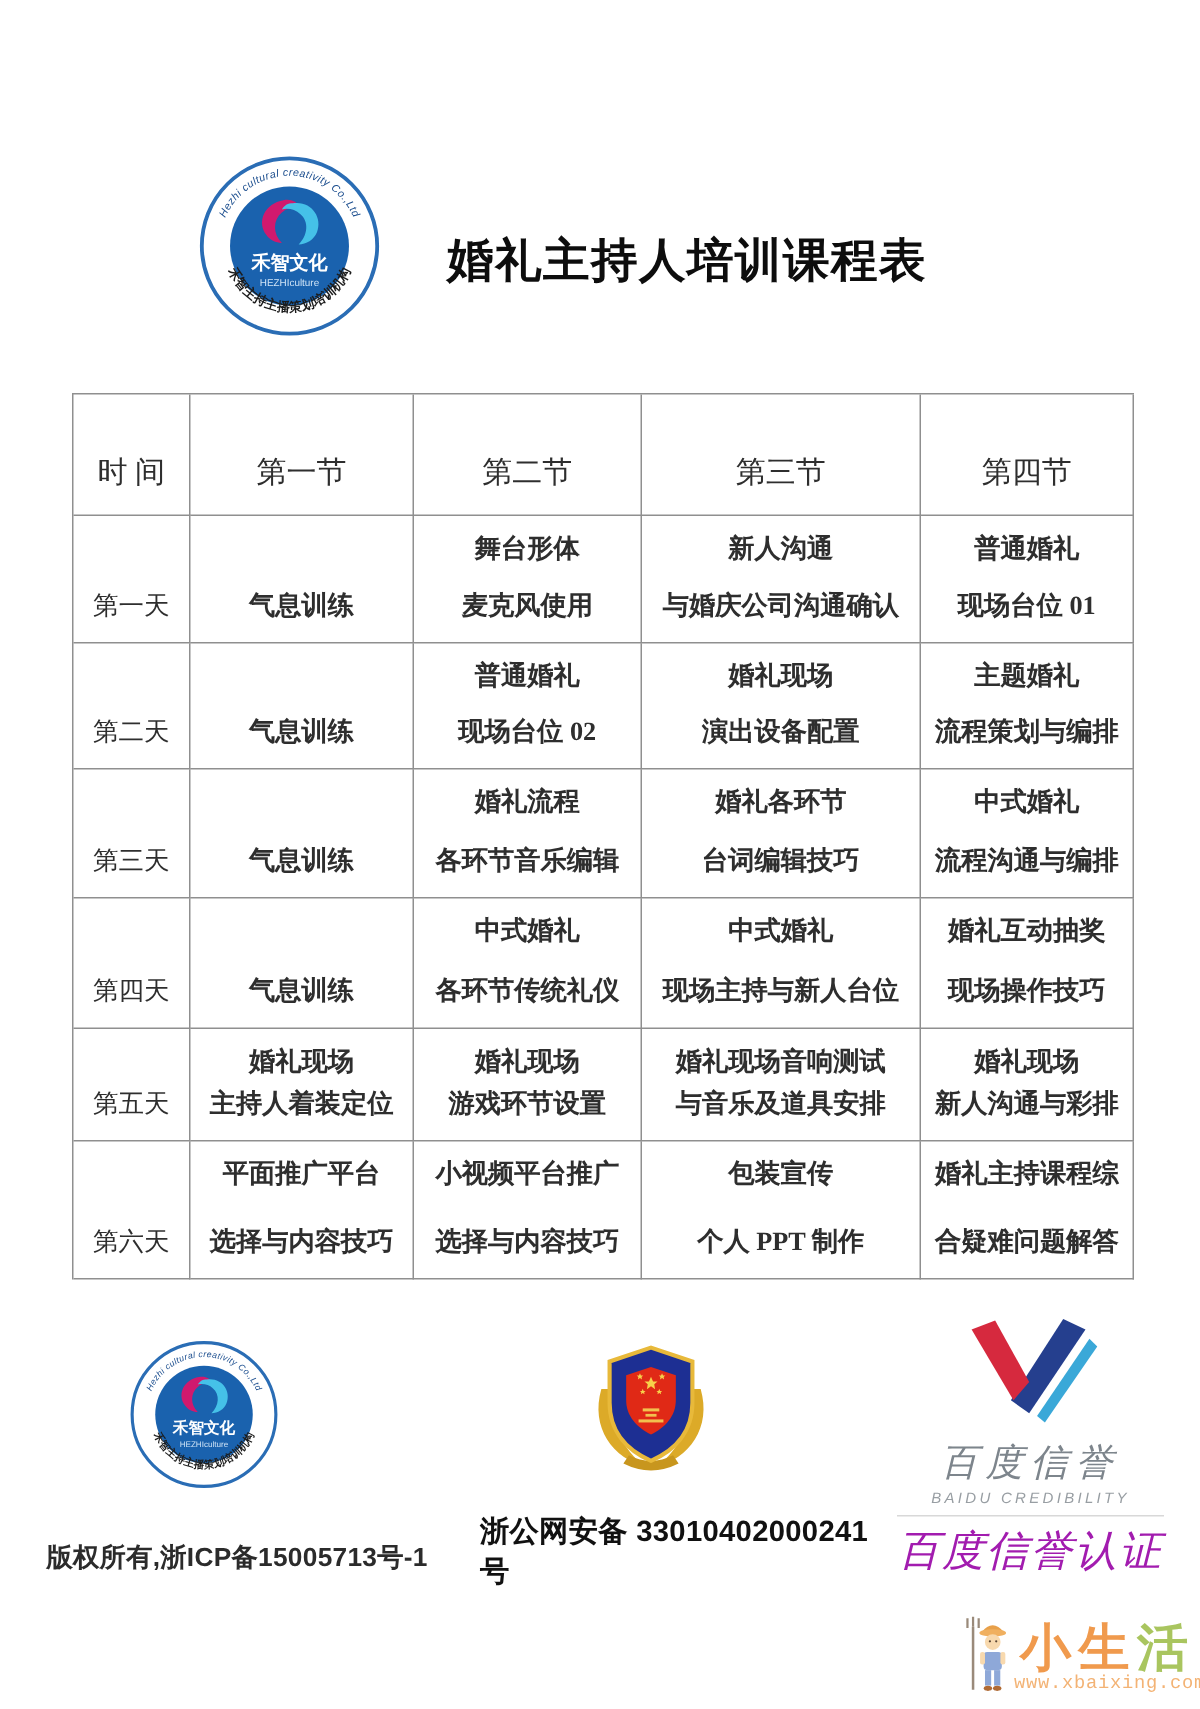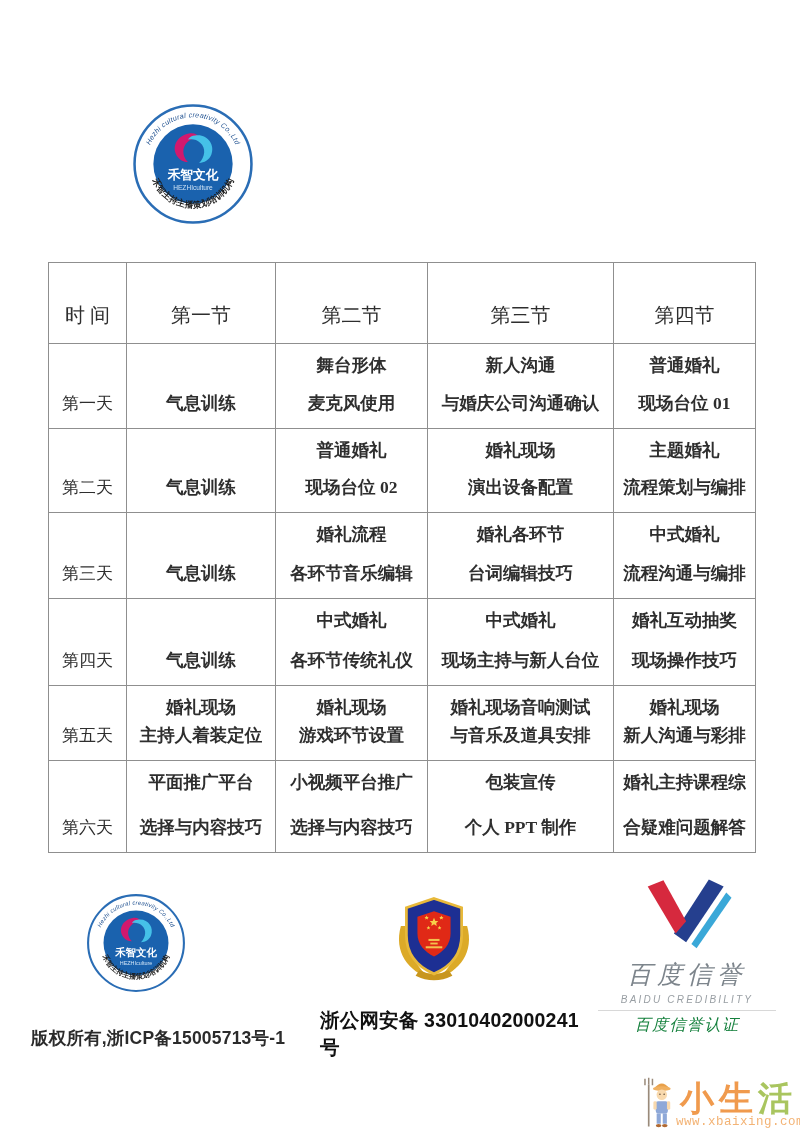--- a/index.html
+++ b/index.html
@@ -35,21 +35,21 @@
   .badge-box{position:absolute;left:388px;top:886px;width:92px;height:104px;}
   .badge-box svg{width:100%;height:100%;display:block;}
   #police-text{position:absolute;left:320px;top:1007px;width:260px;font-size:19.5px;
       font-weight:bold;color:#111;letter-spacing:0.2px;}
 
   .baidu-box{position:absolute;left:598px;top:874px;width:178px;text-align:center;font-style:italic;}
   .baidu-v{width:96px;height:78px;margin:0 auto;display:block;}
   #baidu-cn{font-size:25px;color:#7d858c;letter-spacing:5px;margin-top:6px;}
   #baidu-en{font-size:10px;color:#989ea3;letter-spacing:2.2px;margin-top:3px;}
   #baidu-divider{height:1px;background:#d8d8d8;margin:5px 0 4px 0;}
-  #baidu-cert{font-size:16px;color:#15803d;letter-spacing:1.5px;}
+  #baidu-cert{font-size:28px;color:#a21caf;letter-spacing:1.5px;}
 
   
   .watermark{position:absolute;left:642px;top:1072px;width:152px;height:62px;}
   .farmer{position:absolute;left:0;top:4px;width:34px;height:58px;}
   .wm-text{position:absolute;left:38px;top:4px;font-size:34px;font-weight:bold;
       font-family:"Liberation Serif","DejaVu Serif",serif;letter-spacing:5px;white-space:nowrap;}
   .wm-c1,.wm-c2{color:#f09a4d;}
   .wm-c3{color:#a9c55f;}
   .wm-url{position:absolute;left:34px;top:43px;font-size:12.5px;color:#f3b375;
       font-family:"Liberation Mono","DejaVu Sans Mono",monospace;letter-spacing:0.5px;}
@@ -73,20 +73,21 @@
       <text font-size="8.5" fill="#1c1c1c" font-weight="bold">
         <textPath href="#arcBot1" startOffset="50%" text-anchor="middle">禾智主持主播策划培训机构</textPath>
       </text>
       <path fill="#d1196e" d="M56 30 c-12 2 -18 14 -11 23 c2 3 6 5 10 5 c-6 -6 -6 -15 0 -20 c3 -3 8 -4 12 -3 c-2 -4 -6 -6 -11 -5 z"></path>
       <path fill="#45c1e8" d="M62 32 c12 -2 20 9 16 19 c-2 5 -7 8 -12 8 c6 -6 7 -15 1 -20 c-3 -3 -8 -4 -12 -3 c2 -3 4 -4 7 -4 z"></path>
       <text x="60" y="75" text-anchor="middle" fill="#ffffff" font-size="12.5" font-weight="bold">禾智文化</text>
       <text x="60" y="86" text-anchor="middle" fill="#cfe3f6" font-size="6.5">HEZHIculture</text>
     </svg>
   </div>
 
+  <div id="page-title">婚礼主持人培训课程表</div>
 
   <div class="course-table">
 
     <div class="hcell">
         <span class="cl">时  间</span>
       </div>
     <div class="hcell">
         <span class="cl">第一节</span>
       </div>
     <div class="hcell">

